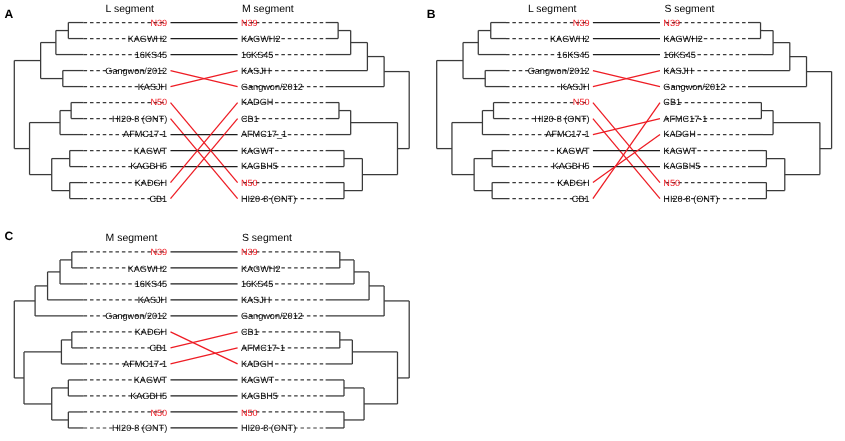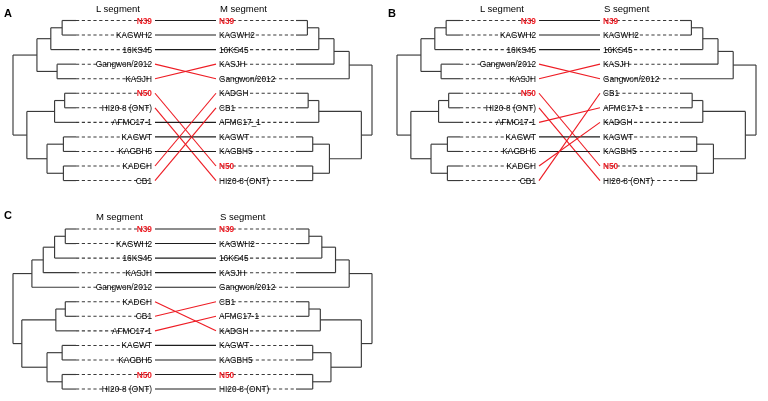--- a/index.html
+++ b/index.html
@@ -4,21 +4,21 @@
 <style>
   html,body{margin:0;padding:0;background:#ffffff;}
   body{width:768px;height:401px;position:relative;font-family:"Liberation Sans",sans-serif;
        -webkit-font-smoothing:antialiased;}
   .panel{position:absolute;}
   .panel-letter{position:absolute;font-weight:bold;font-size:11px;color:#000;line-height:1;}
   .seg-title{position:absolute;font-size:9.5px;color:#000;line-height:1;white-space:nowrap;}
   .tanglegram{position:absolute;top:0;left:0;}
   .leaf-label{position:absolute;font-size:8.3px;color:#000;line-height:1;white-space:nowrap;
               transform:translateY(-50%);}
-  .leaf-label.red{color:#ee1c24;font-weight:bold;}
+  .leaf-label.red{color:#ee1c24;}
   .leaf-label.lt{text-align:right;}
   .leaf-label.rt{text-align:left;}
   svg{display:block;overflow:visible;}
   .branch{stroke:#3a3a3a;stroke-width:1.15;fill:none;stroke-linecap:butt;}
   .leader{stroke:#3a3a3a;stroke-width:1.05;fill:none;stroke-dasharray:3.2 2.6;}
   .conn{stroke:#1d1d1d;stroke-width:1.1;fill:none;}
   .conn.red{stroke:#ee1c24;stroke-width:1.15;}
 </style>
 </head>
 <body>

